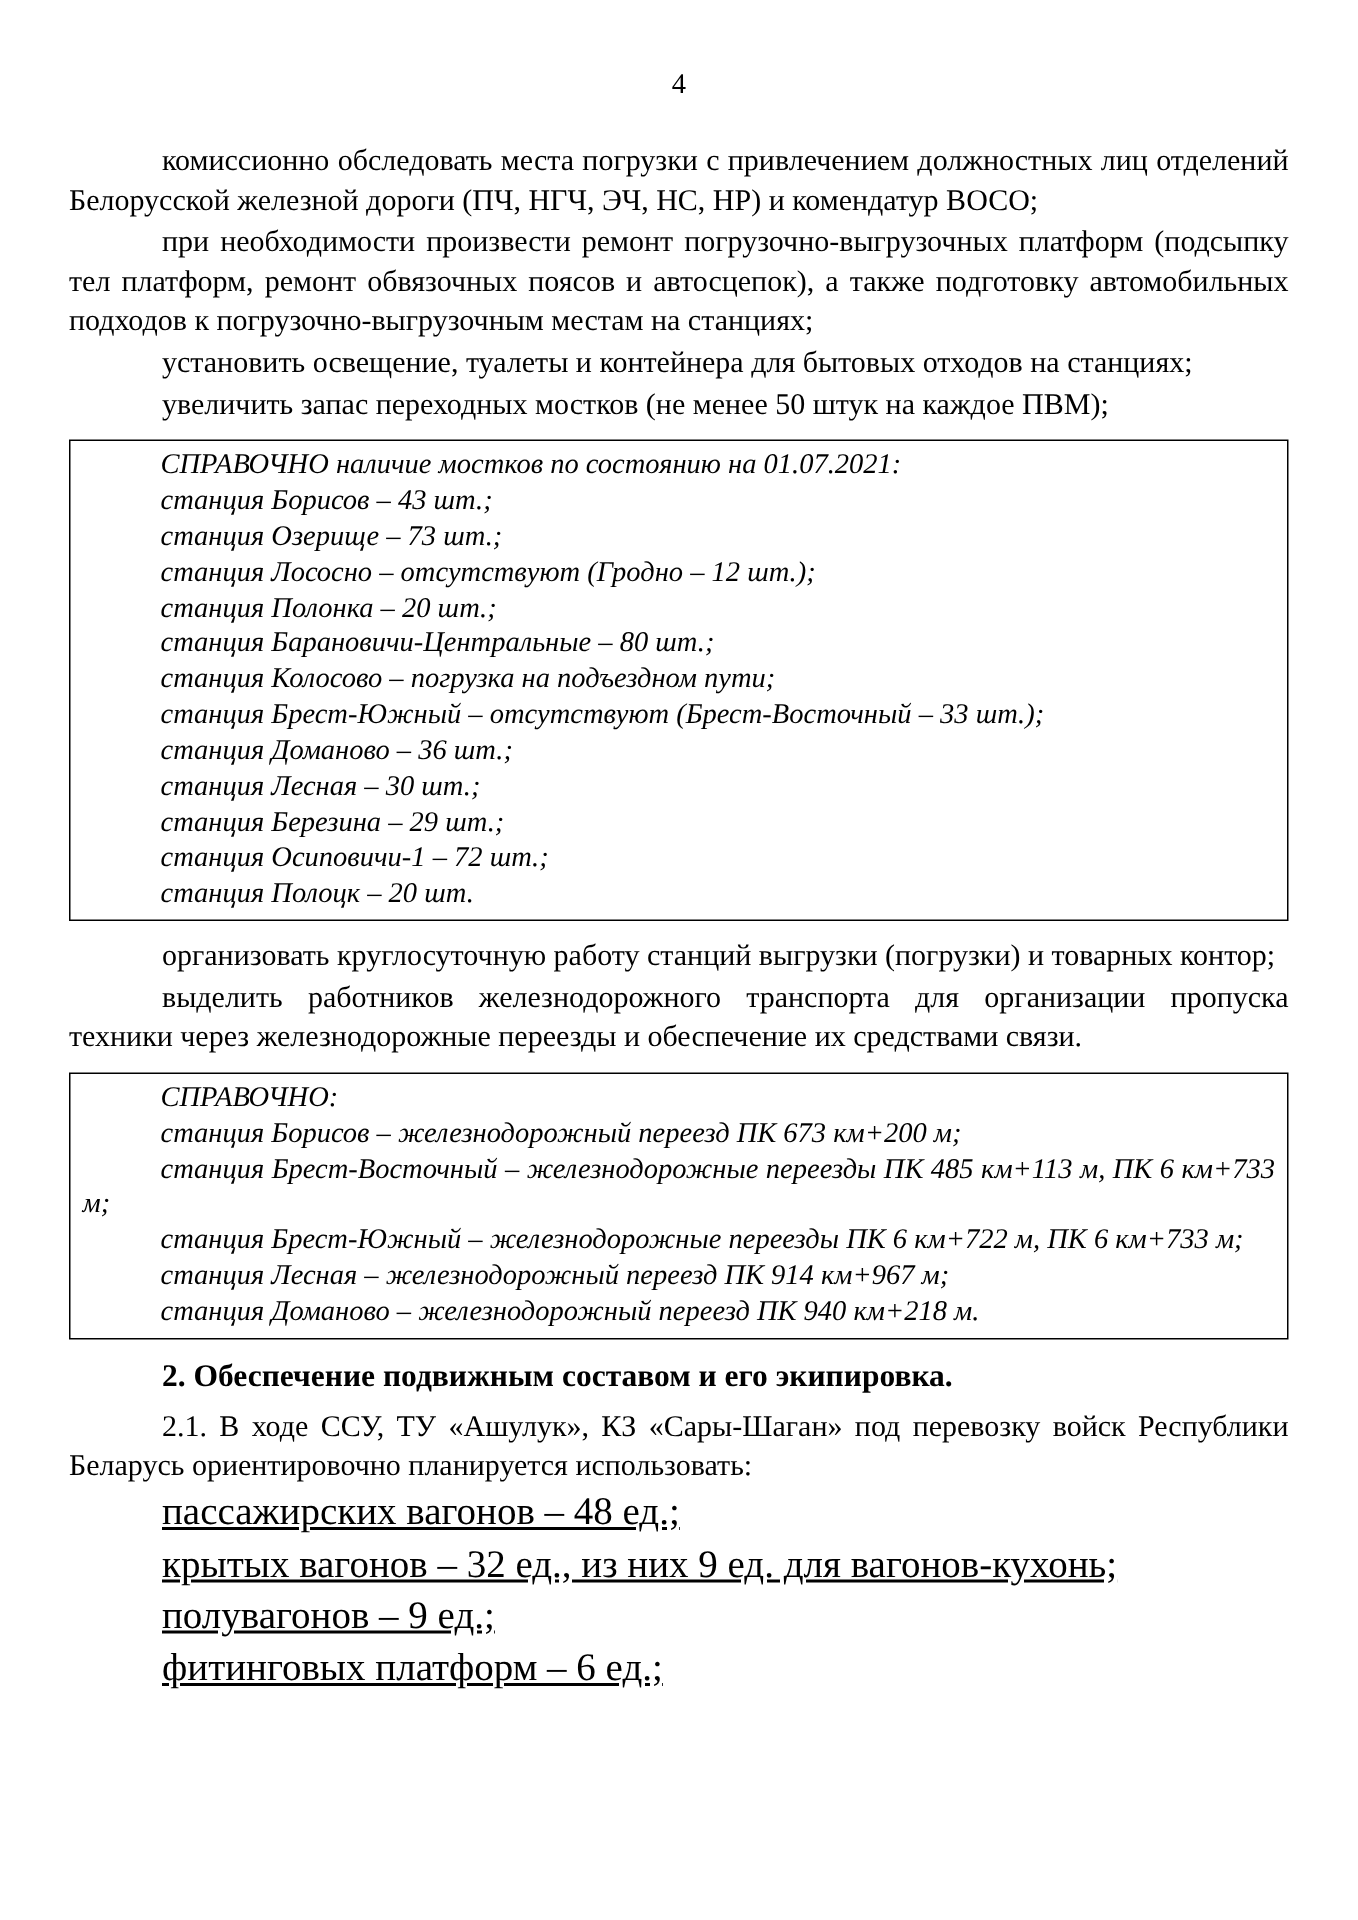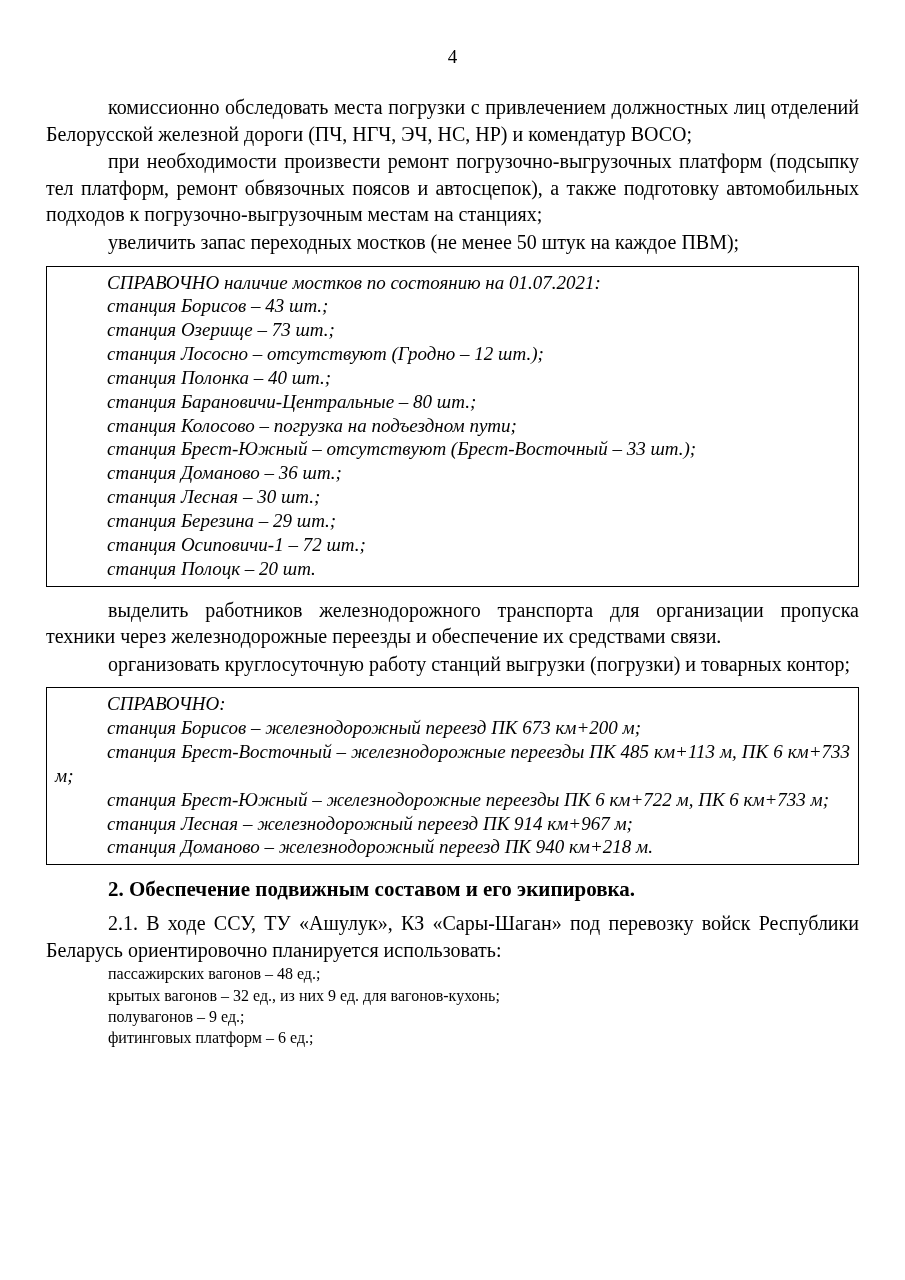--- a/index.html
+++ b/index.html
@@ -52,55 +52,57 @@
     margin: 0;
     text-align: justify;
   }
   .section-title {
     font-weight: bold;
     font-size: 21px;
     text-indent: 62px;
     margin: 12px 0 8px 0;
   }
   .list-line {
-    font-size: 16px;
+    font-size: 26px;
     line-height: 1.33;
     text-indent: 62px;
     margin: 0;
+    text-decoration: underline;
   }
 </style>
 </head>
 <body>
 
 <div class="page">
 
   <div class="page-number">4</div>
 
   <p class="para">комиссионно обследовать места погрузки с привлечением должностных лиц отделений Белорусской железной дороги (ПЧ, НГЧ, ЭЧ, НС, НР) и комендатур ВОСО;</p>
   <p class="para">при необходимости произвести ремонт погрузочно-выгрузочных платформ (подсыпку тел платформ, ремонт обвязочных поясов и автосцепок), а также подготовку автомобильных подходов к погрузочно-выгрузочным местам на станциях;</p>
+  <p class="para">установить освещение, туалеты и контейнера для бытовых отходов на станциях;</p>
   <p class="para">увеличить запас переходных мостков (не менее 50 штук на каждое ПВМ);</p>
 
   <div class="box">
     <p class="box-line">СПРАВОЧНО наличие мостков по состоянию на 01.07.2021:</p>
     <p class="box-line">станция Борисов – 43 шт.;</p>
     <p class="box-line">станция Озерище – 73 шт.;</p>
     <p class="box-line">станция Лососно – отсутствуют (Гродно – 12 шт.);</p>
-    <p class="box-line">станция Полонка – 40 шт.;</p>
+    <p class="box-line">станция Полонка – 20 шт.;</p>
     <p class="box-line">станция Барановичи-Центральные – 80 шт.;</p>
     <p class="box-line">станция Колосово – погрузка на подъездном пути;</p>
     <p class="box-line">станция Брест-Южный – отсутствуют (Брест-Восточный – 33 шт.);</p>
     <p class="box-line">станция Доманово – 36 шт.;</p>
     <p class="box-line">станция Лесная – 30 шт.;</p>
     <p class="box-line">станция Березина – 29 шт.;</p>
     <p class="box-line">станция Осиповичи-1 – 72 шт.;</p>
     <p class="box-line">станция Полоцк – 20 шт.</p>
   </div>
 
+  <p class="para">организовать круглосуточную работу станций выгрузки (погрузки) и товарных контор;</p>
   <p class="para">выделить работников железнодорожного транспорта для организации пропуска техники через железнодорожные переезды и обеспечение их средствами связи.</p>
-  <p class="para">организовать круглосуточную работу станций выгрузки (погрузки) и товарных контор;</p>
 
   <div class="box">
     <p class="box-line">СПРАВОЧНО:</p>
     <p class="box-line">станция Борисов – железнодорожный переезд ПК 673 км+200 м;</p>
     <p class="box-line">станция Брест-Восточный – железнодорожные переезды ПК 485 км+113 м, ПК 6 км+733 м;</p>
     <p class="box-line">станция Брест-Южный – железнодорожные переезды ПК 6 км+722 м, ПК 6 км+733 м;</p>
     <p class="box-line">станция Лесная – железнодорожный переезд ПК 914 км+967 м;</p>
     <p class="box-line">станция Доманово – железнодорожный переезд ПК 940 км+218 м.</p>
   </div>
 

